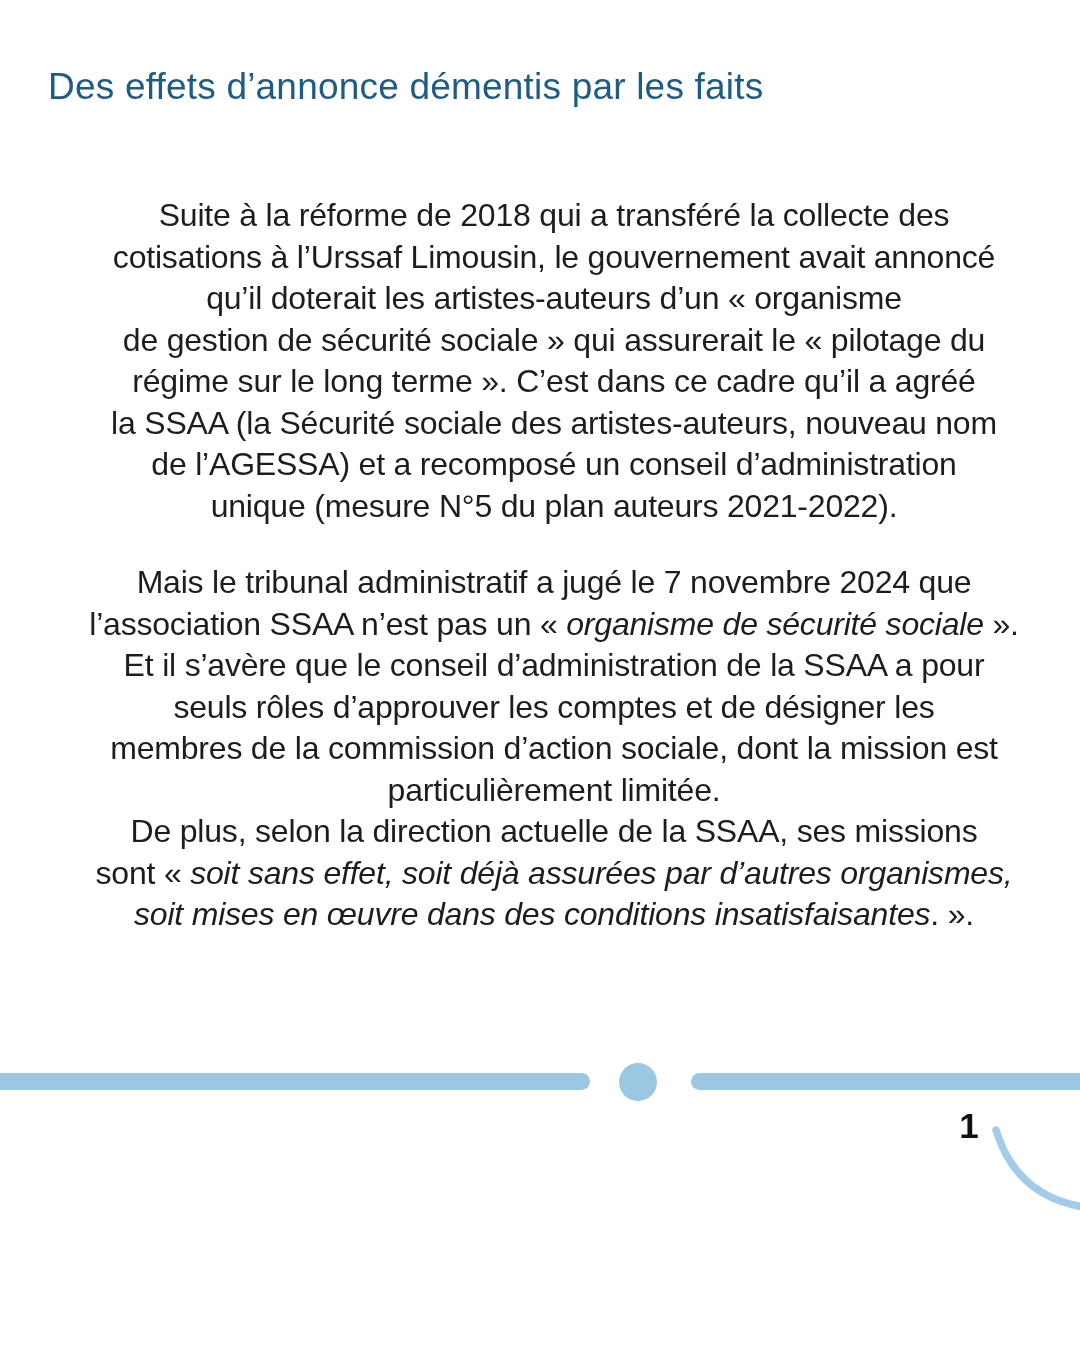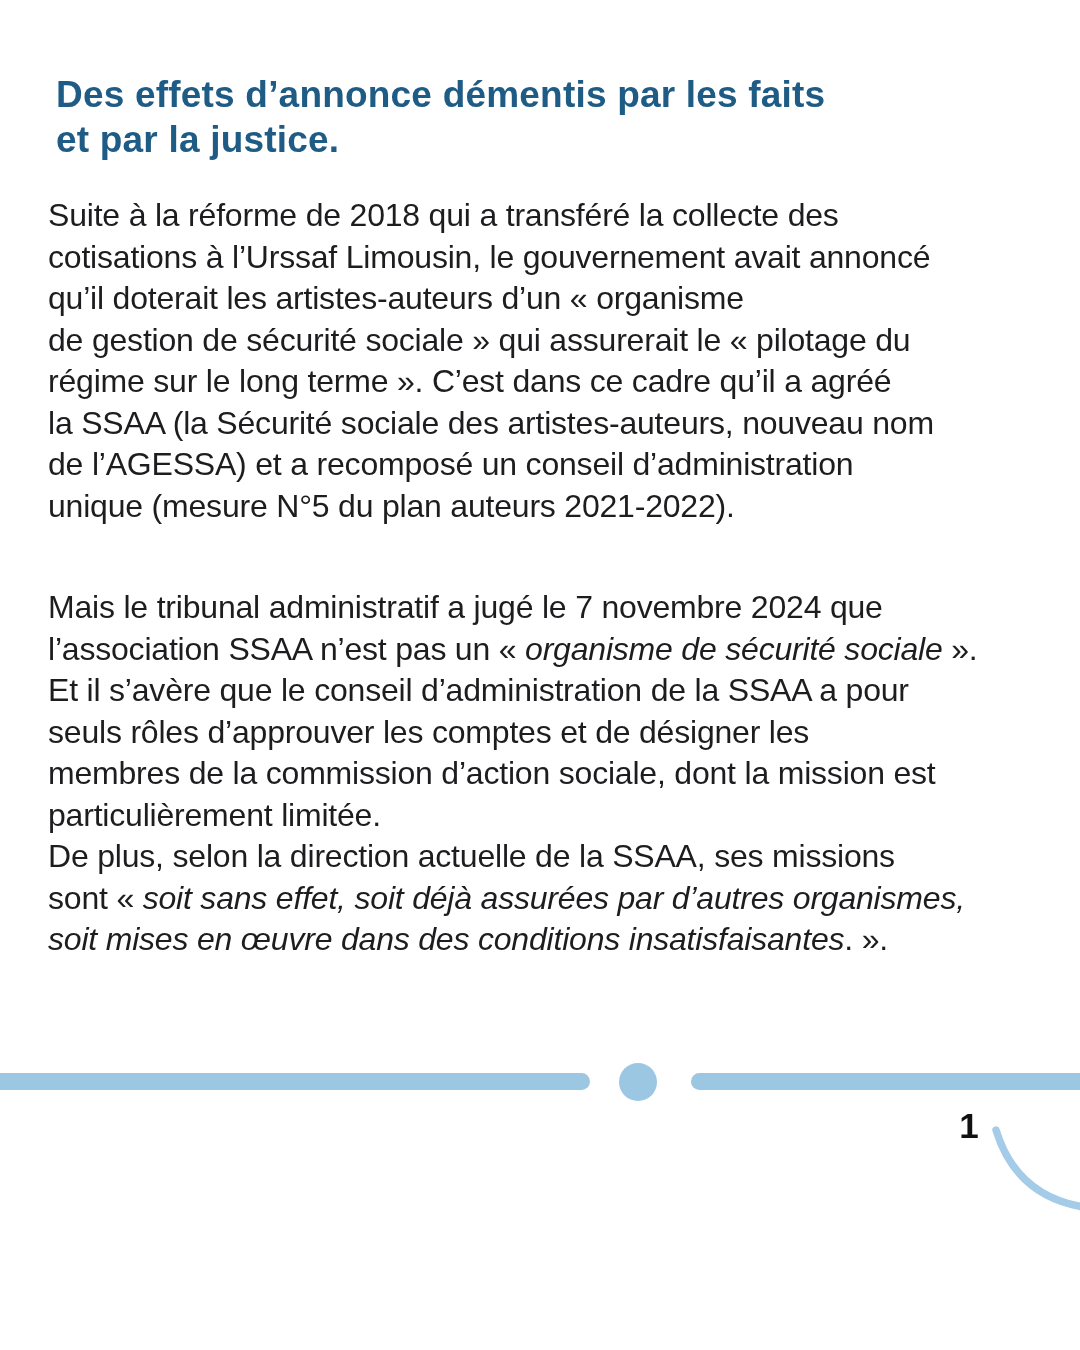--- a/index.html
+++ b/index.html
@@ -8,43 +8,44 @@
     width: 1080px;
     height: 1350px;
     background: var(--bg, #ffffff);
     font-family: "Liberation Sans", sans-serif;
     overflow: hidden;
   }
   .heading {
     position: absolute;
     left: 48px;
     top: 64px;
-    margin: 8px;
+    margin: 0;
     font-size: 37px;
     line-height: 45px;
-    font-weight: 700;
+    font-weight: 400;
     letter-spacing: 0.2px;
     color: var(--heading-color, #1f5c85);
     white-space: nowrap;
   }
   .body-text {
     position: absolute;
     left: 48px;
     top: 195px;
     width: 1012px;
     font-size: 32px;
     line-height: 41.5px;
     color: var(--body-color, #1d1d1f);
   }
   .para {
     margin: 0;
     white-space: nowrap;
     letter-spacing: -0.2px;
+    text-align: center;
   }
-  .para + .para { margin-top: 60px; }
+  .para + .para { margin-top: 35px; }
   .para em { }
   .bar {
     position: absolute;
     top: 1073px;
     height: 17px;
     background: var(--divider-color, #9cc7e3);
   }
   .bar-left  { left: 0;     width: 590px; border-radius: 0 9px 9px 0; }
   .bar-right { left: 691px; width: 389px; border-radius: 9px 0 0 9px; }
   .dot {
@@ -77,21 +78,21 @@
     stroke-width: 7.5;
     stroke-linecap: round;
     fill: none;
   }
 </style>
 </head>
 <body>
 
 <div class="page">
 
-  <h1 class="heading"><span>Des effets d’annonce démentis par les faits</span><br><span>et par la justice.</span></h1>
+  <h1 class="heading"><span>Des effets d’annonce démentis par les faits</span><br></h1>
 
   <div class="body-text">
       <p class="para"><span>Suite à la réforme de 2018 qui a transféré la collecte des</span><br><span>cotisations à l’Urssaf Limousin, le gouvernement avait annoncé</span><br><span>qu’il doterait les artistes-auteurs d’un « organisme</span><br><span>de gestion de sécurité sociale » qui assurerait le « pilotage du</span><br><span>régime sur le long terme ». C’est dans ce cadre qu’il a agréé</span><br><span>la SSAA (la Sécurité sociale des artistes-auteurs, nouveau nom</span><br><span>de l’AGESSA) et a recomposé un conseil d’administration</span><br><span>unique (mesure N°5 du plan auteurs 2021-2022).</span></p>
       <p class="para"><span>Mais le tribunal administratif a jugé le 7 novembre 2024 que</span><br><span>l’association SSAA n’est pas un « </span><em>organisme de sécurité sociale</em><span> ».</span><br><span>Et il s’avère que le conseil d’administration de la SSAA a pour</span><br><span>seuls rôles d’approuver les comptes et de désigner les</span><br><span>membres de la commission d’action sociale, dont la mission est</span><br><span>particulièrement limitée.</span><br><span>De plus, selon la direction actuelle de la SSAA, ses missions</span><br><span>sont « </span><em>soit sans effet, soit déjà assurées par d’autres organismes,</em><br><em>soit mises en œuvre dans des conditions insatisfaisantes</em><span>. ».</span></p>
     </div>
 
   <div>
     <div class="bar bar-left"></div>
     <div class="dot"></div>
     <div class="bar bar-right"></div>

